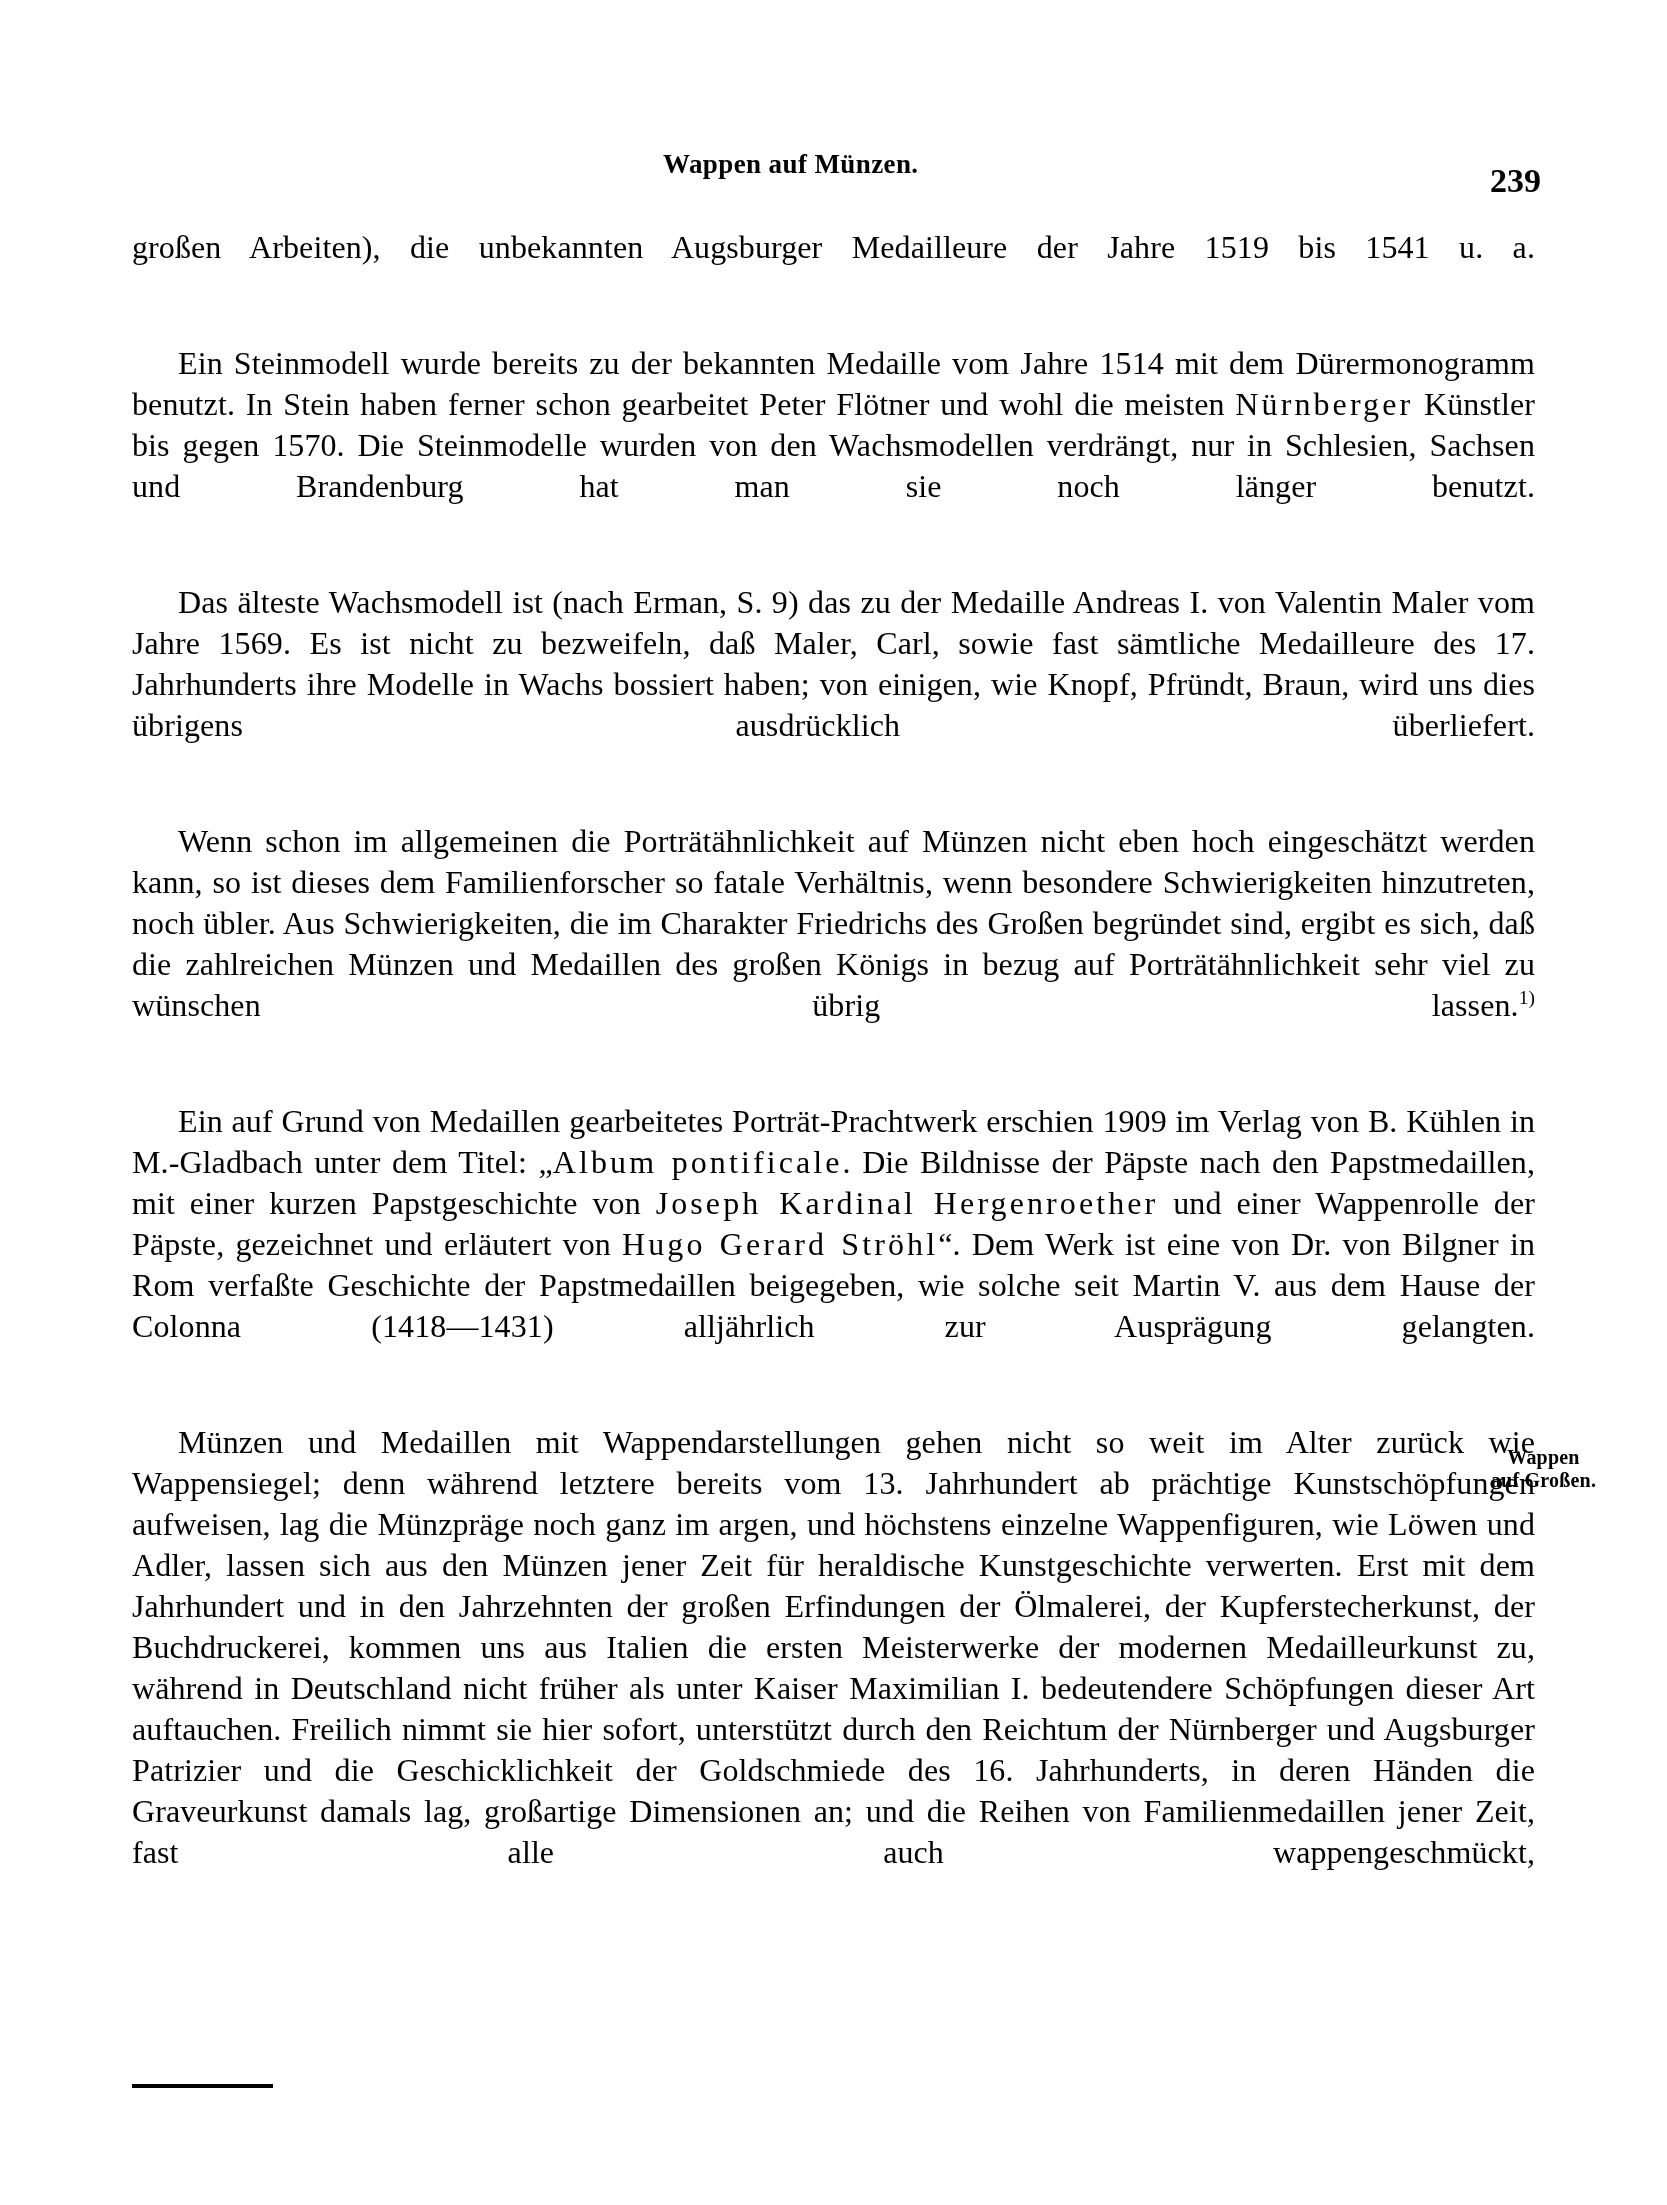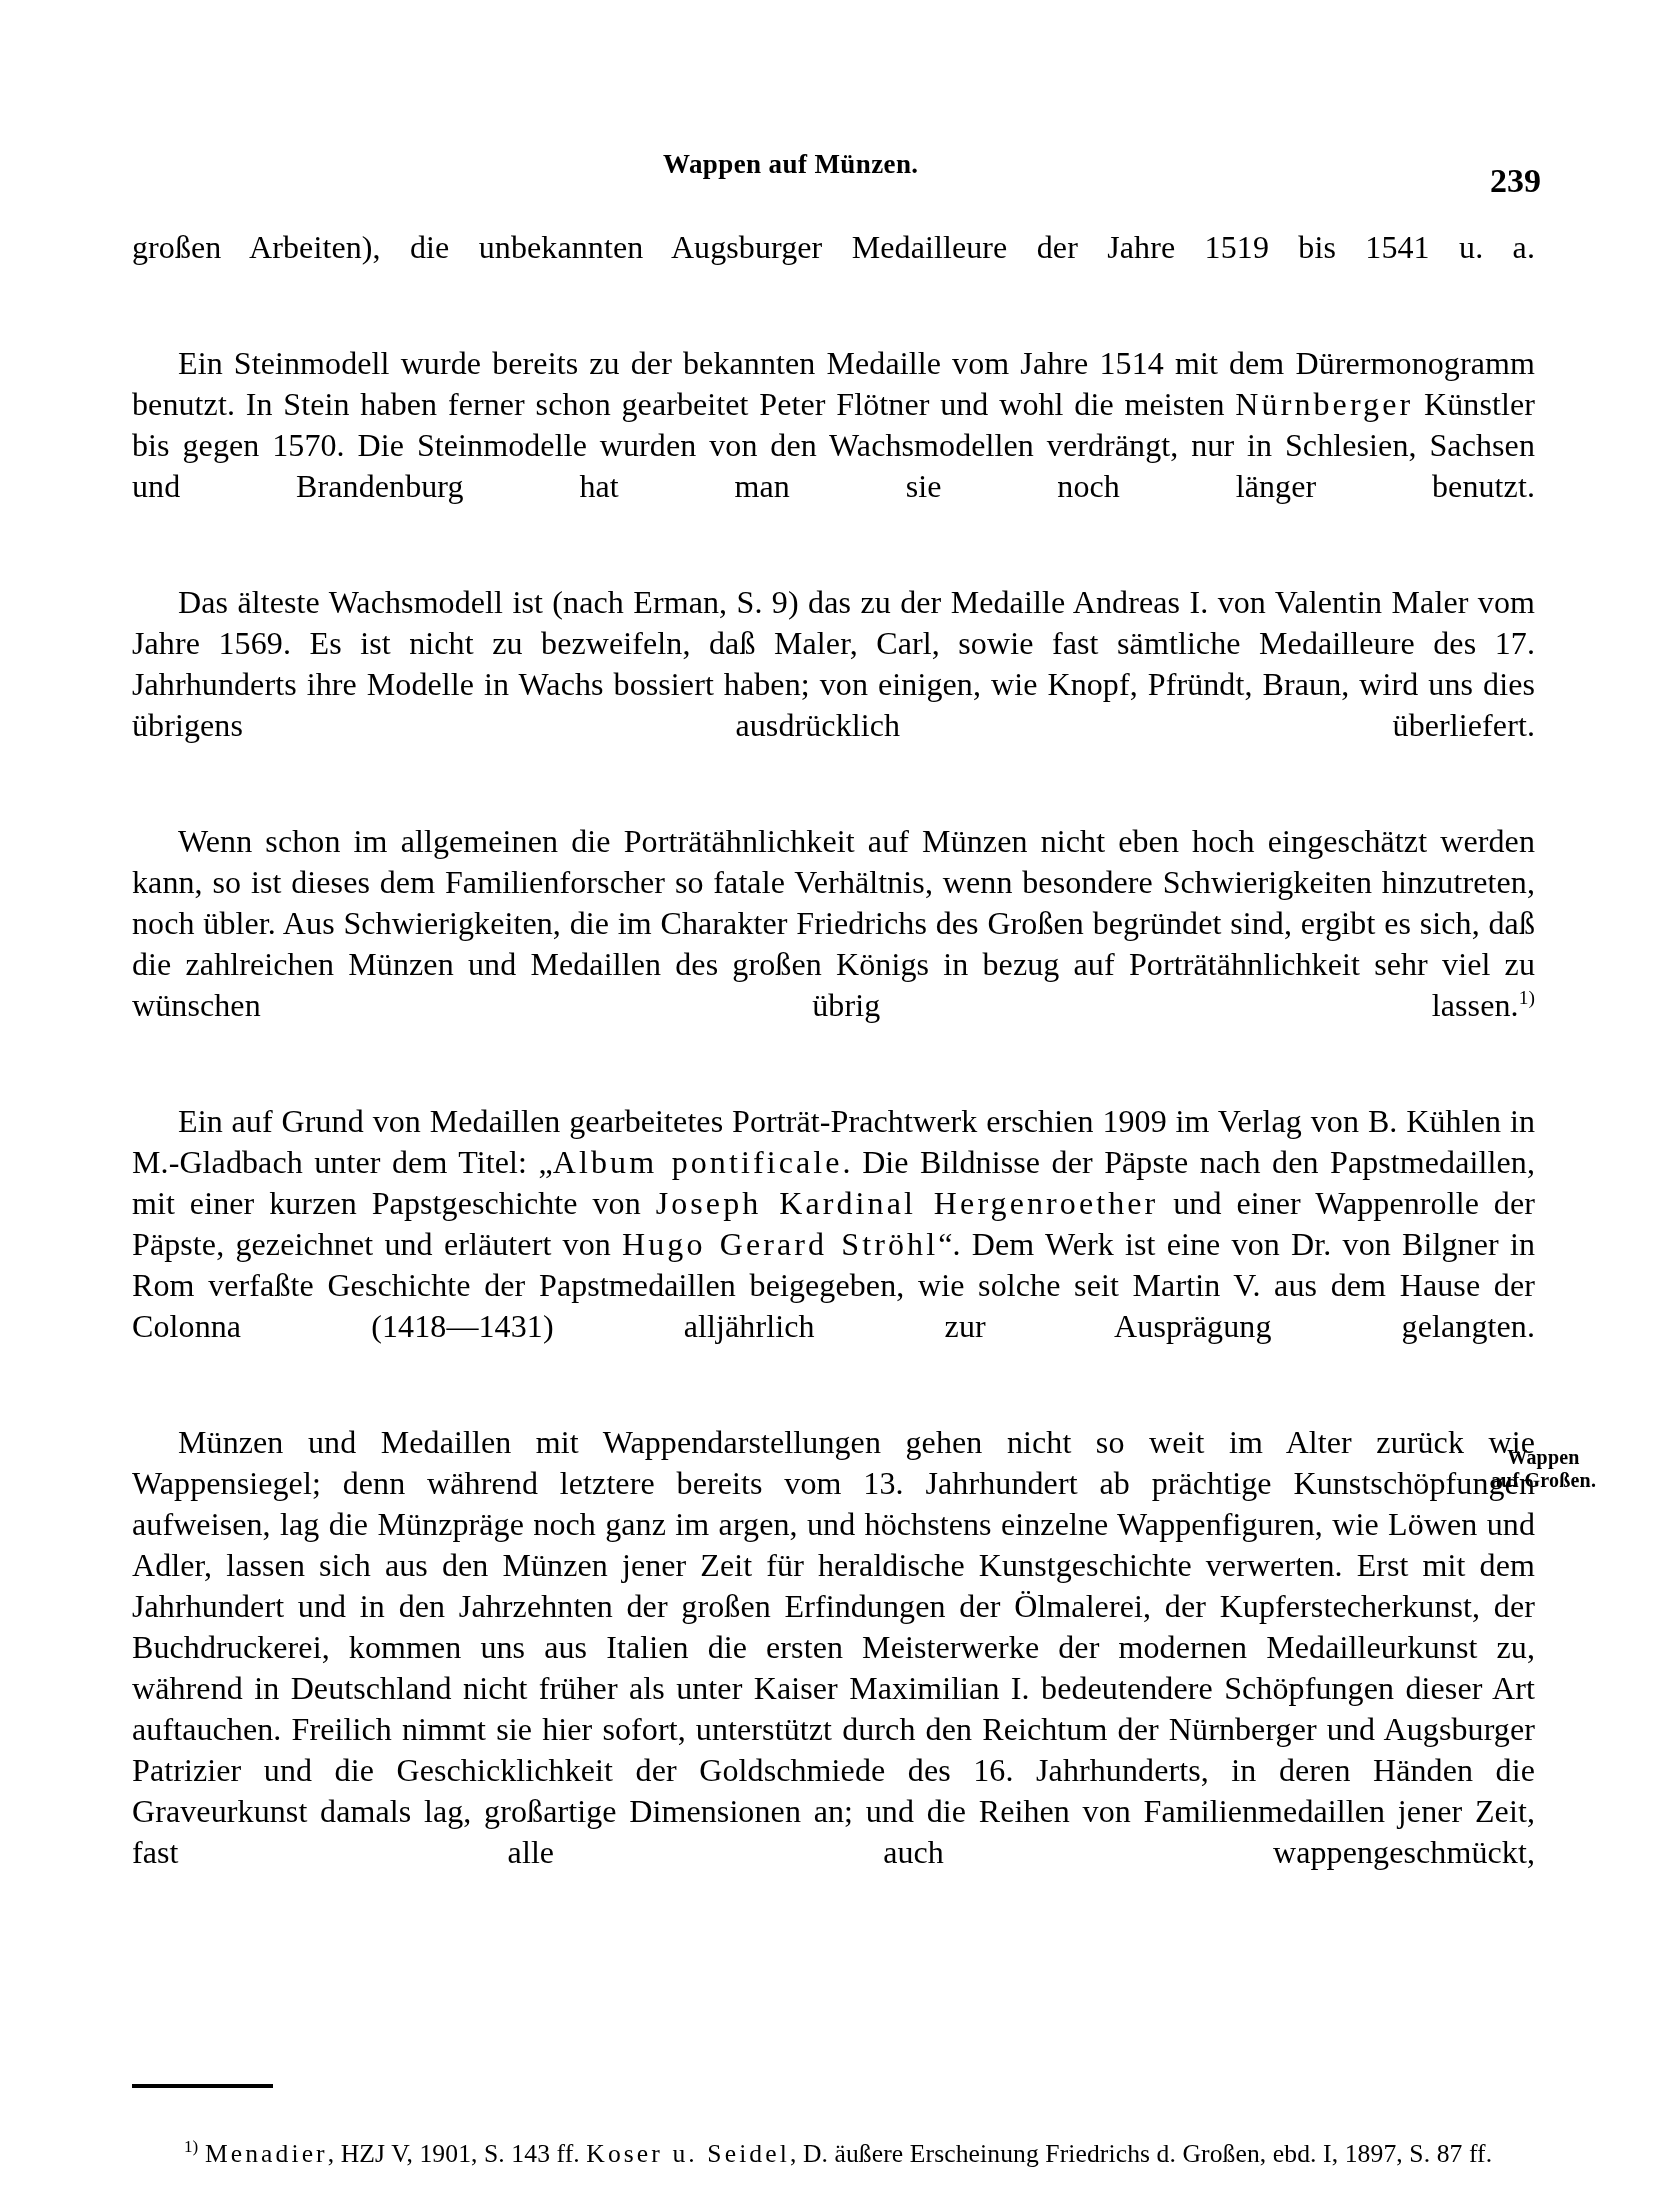--- a/index.html
+++ b/index.html
@@ -149,16 +149,15 @@
 
   </div>
 
   <div class="sidenote">
     <div>Wappen</div>
     <div>auf Großen.</div>
   </div>
 
   <div class="footnote-rule"></div>
 
-  <div class="footnote"><span class="fnindent"><sup>1)</sup></span><span> </span><span class="sp">Menadier</span><span>, HZJ V, 1901, S. 143 ff. </span><span class="sp">Koser u. Seidel</span><span>, D. äußere Erscheinung Friedrichs d. Großen, ebd. I, 1897, S. 87 ff.</span></div>
 
 </div>
 
 
 </body></html>

